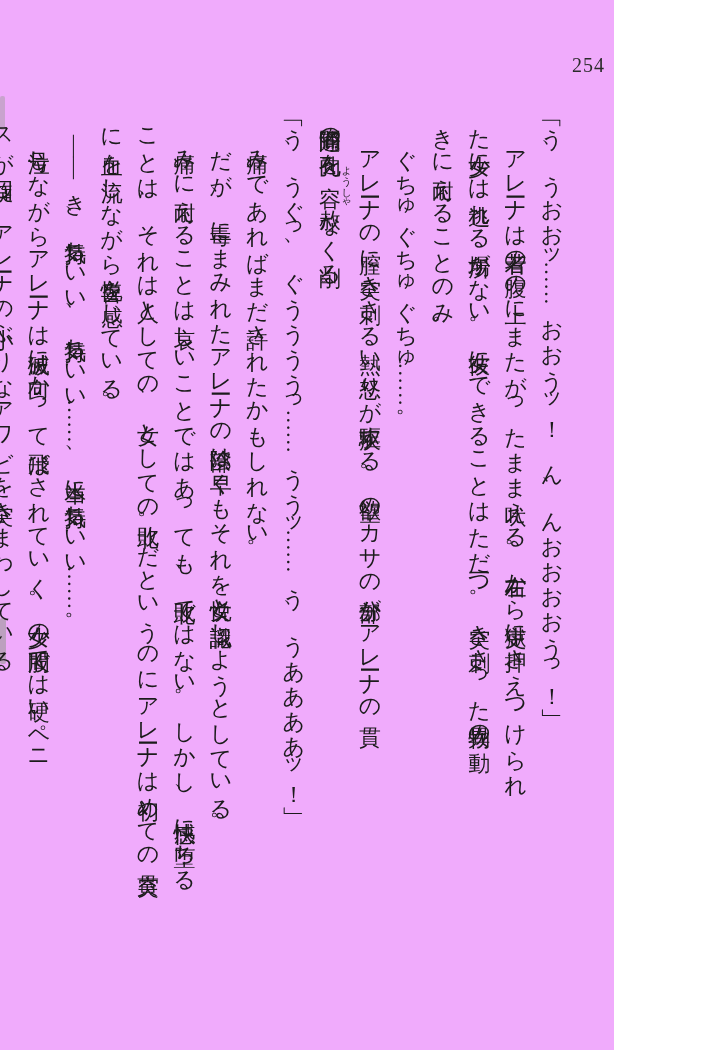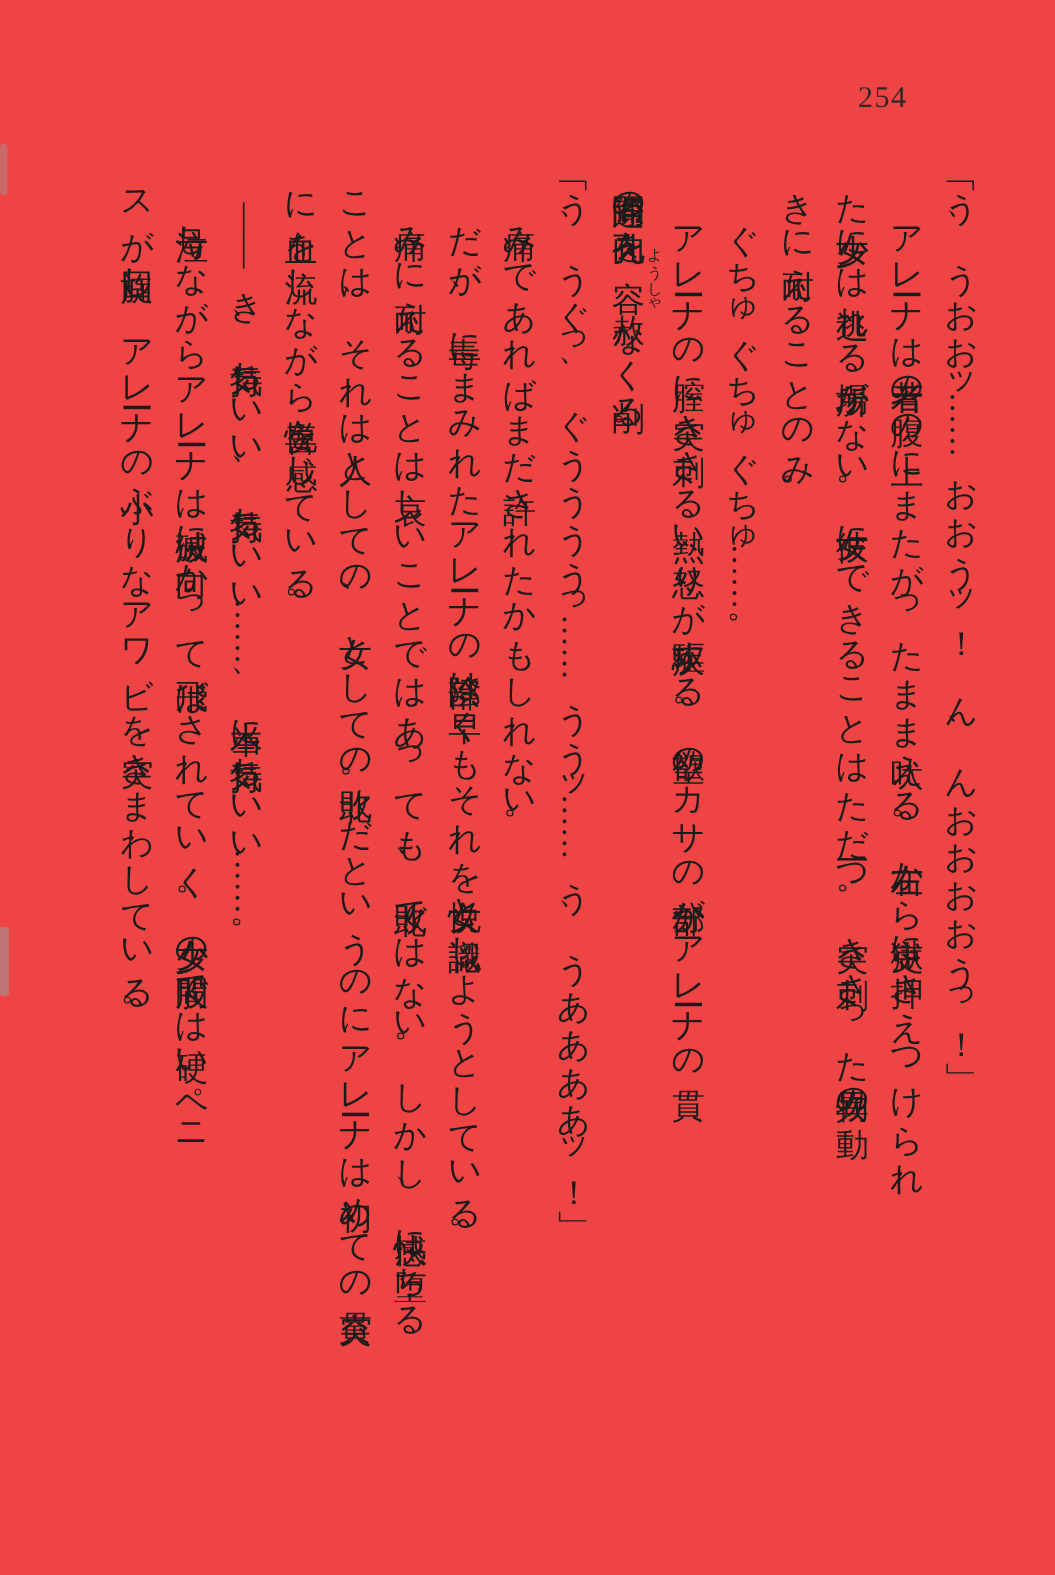--- a/index.html
+++ b/index.html
@@ -1,20 +1,20 @@
 <!DOCTYPE html>
 <html lang="ja"><head>
 <meta charset="utf-8">
 <style>
   html,body { margin:0; padding:0; }
   .page {
     position: relative;
-    width: 703px;
+    width: 614px;
     height: 1050px;
-    background: #ef4444;
+    background: #f0abfc;
     overflow: hidden;
     font-family: "Liberation Serif", "DejaVu Serif", serif;
   }
   .page-number {
     position: absolute;
     top: 54px;
     left: 572px;
     font-size: 20px;
     letter-spacing: 1px;
     color: #2b2b2b;

